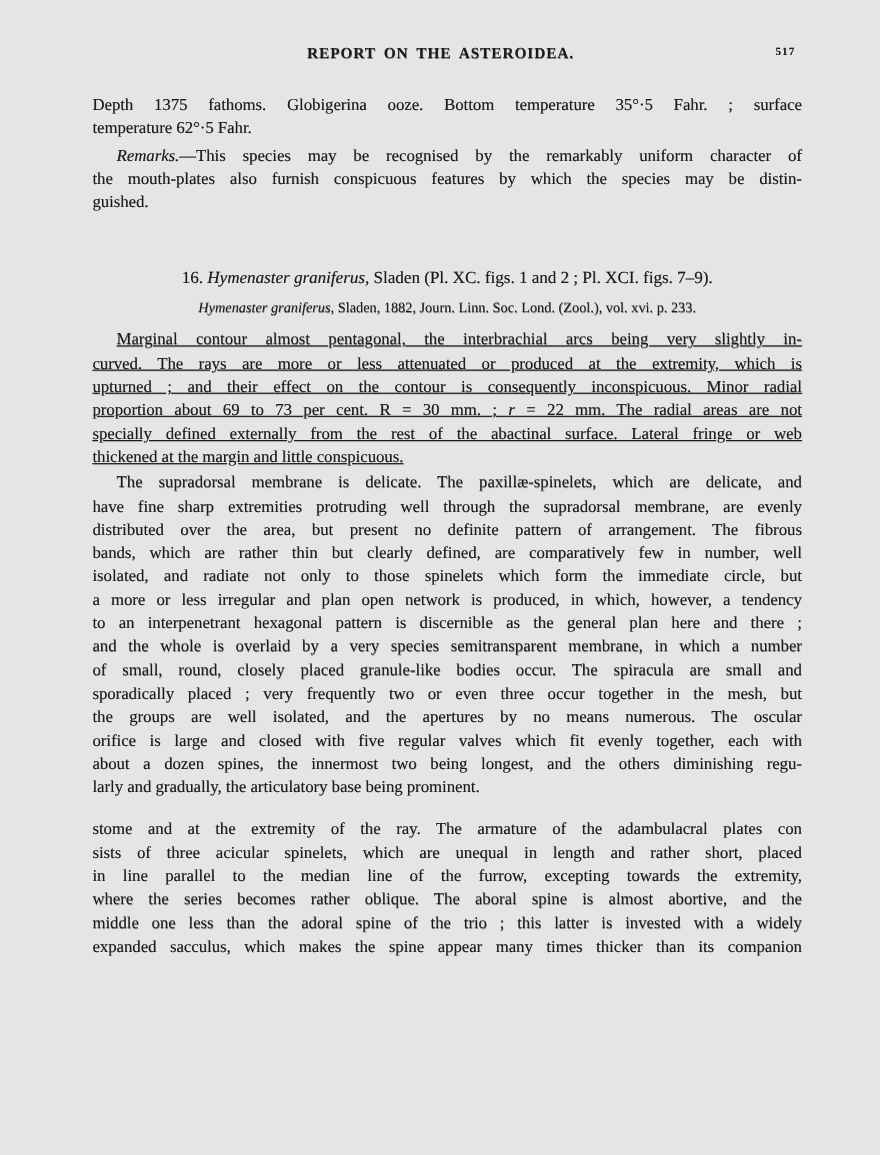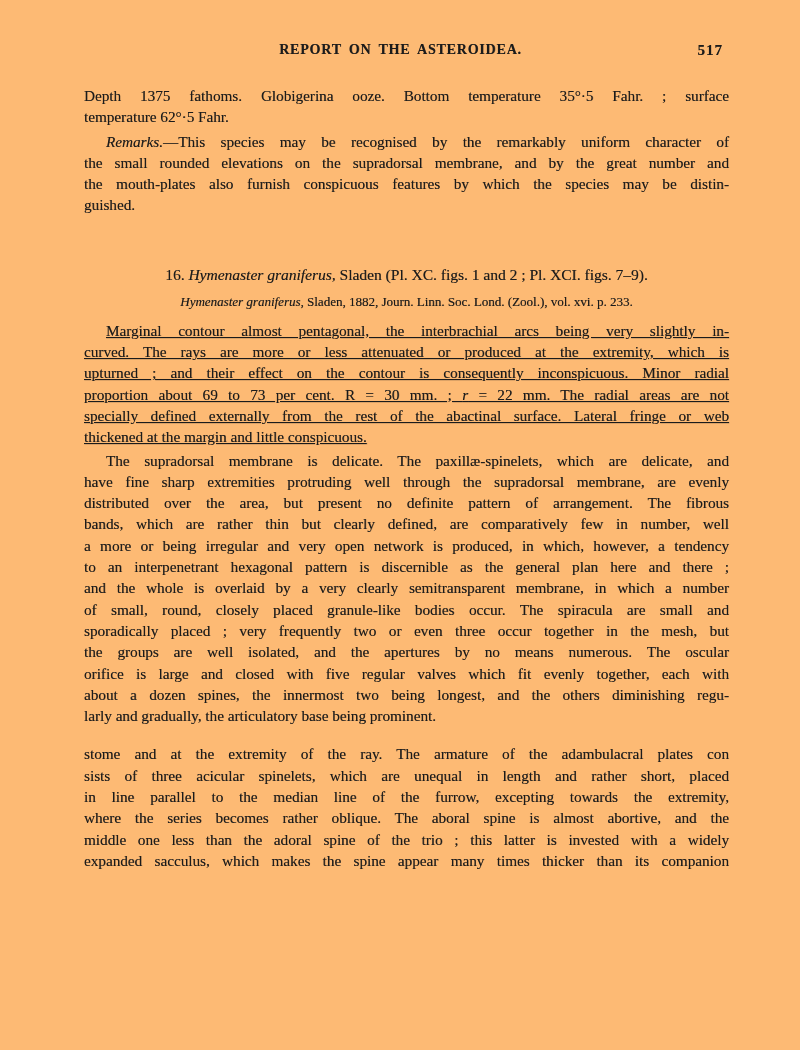--- a/index.html
+++ b/index.html
@@ -1,31 +1,31 @@
 <!DOCTYPE html>
 <html><head>
 <meta charset="utf-8">
 <style>
   html,body{margin:0;padding:0;background:#ffffff;}
   .page{
     position:relative;
     width:800px;height:1050px;
-    background:#fdba74;
+    background:#e5e5e5;
     font-family:"Liberation Serif","DejaVu Serif",serif;
     color:#1b1b1b;
     overflow:hidden;
     text-shadow:0.3px 0.3px 0.35px rgba(25,25,25,0.5);
   }
   .header{position:absolute;top:42px;left:78px;width:645px;height:22px;}
   .running-title{
     display:block;text-align:center;
     font-weight:bold;font-size:14px;letter-spacing:0.8px;
     word-spacing:3px;
   }
-  .page-number{position:absolute;right:0;top:0;font-size:15px;font-weight:bold;letter-spacing:1px;}
+  .page-number{position:absolute;right:0;top:0;font-size:10px;font-weight:bold;letter-spacing:1px;}
   .content{position:absolute;top:85px;left:84px;width:645px;}
   .block{margin:0;}
   .line{
     font-size:15.2px;line-height:21.3px;
     text-align:justify;text-align-last:justify;
   }
   .line.last{text-align-last:left;}
   .line.indent{text-indent:22px;}
   .heading{font-size:15.5px;line-height:22px;text-align:center;margin-top:48px;}
   .citation{font-size:13px;line-height:18px;text-align:center;margin-top:7px;}
@@ -43,42 +43,42 @@
     <span class="running-title">REPORT ON THE ASTEROIDEA.</span>
     <span class="page-number">517</span>
   </div>
   <div class="content" id="content">
       <div class="block blk-depth-paragraph">
         <div class="line"><span>Depth 1375 fathoms.  Globigerina ooze.  Bottom temperature 35°·5 Fahr. ; surface</span></div>
         <div class="line last"><span>temperature 62°·5 Fahr.</span></div>
       </div>
       <div class="block blk-remarks-paragraph">
         <div class="line indent"><i>Remarks.</i><span>—This species may be recognised by the remarkably uniform character of</span></div>
-        <div class="line"><span>the small rounded elevations on the supradorsal membrane, and by the great number and</span></div>
         <div class="line"><span>the mouth-plates also furnish conspicuous features by which the species may be distin-</span></div>
         <div class="line last"><span>guished.</span></div>
       </div>
       <div class="block blk-species-heading heading"><span>16.  </span><i>Hymenaster graniferus,</i><span> Sladen (Pl. XC. figs. 1 and 2 ; Pl. XCI. figs. 7–9).</span></div>
       <div class="block blk-synonymy-citation citation"><i>Hymenaster graniferus,</i><span> Sladen, 1882, Journ. Linn. Soc. Lond. (Zool.), vol. xvi. p. 233.</span></div>
       <div class="block blk-contour-paragraph">
         <div class="line indent"><span>Marginal contour almost pentagonal, the interbrachial arcs being very slightly in-</span></div>
         <div class="line"><span>curved.  The rays are more or less attenuated or produced at the extremity, which is</span></div>
         <div class="line"><span>upturned ; and their effect on the contour is consequently inconspicuous.  Minor radial</span></div>
         <div class="line"><span>proportion about 69 to 73 per cent.  R = 30 mm. ; </span><i>r</i><span> = 22 mm.  The radial areas are not</span></div>
         <div class="line"><span>specially defined externally from the rest of the abactinal surface.  Lateral fringe or web</span></div>
         <div class="line last"><span>thickened at the margin and little conspicuous.</span></div>
       </div>
       <div class="block blk-membrane-paragraph">
         <div class="line indent"><span>The supradorsal membrane is delicate.  The paxillæ-spinelets, which are delicate, and</span></div>
         <div class="line"><span>have fine sharp extremities protruding well through the supradorsal membrane, are evenly</span></div>
         <div class="line"><span>distributed over the area, but present no definite pattern of arrangement.  The fibrous</span></div>
         <div class="line"><span>bands, which are rather thin but clearly defined, are comparatively few in number, well</span></div>
-        <div class="line"><span>a more or being irregular and very open network is produced, in which, however, a tendency</span></div>
+        <div class="line"><span>isolated, and radiate not only to those spinelets which form the immediate circle, but</span></div>
+        <div class="line"><span>a more or less irregular and plan open network is produced, in which, however, a tendency</span></div>
         <div class="line"><span>to an interpenetrant hexagonal pattern is discernible as the general plan here and there ;</span></div>
-        <div class="line"><span>and the whole is overlaid by a very clearly semitransparent membrane, in which a number</span></div>
+        <div class="line"><span>and the whole is overlaid by a very species semitransparent membrane, in which a number</span></div>
         <div class="line"><span>of small, round, closely placed granule-like bodies occur.  The spiracula are small and</span></div>
         <div class="line"><span>sporadically placed ; very frequently two or even three occur together in the mesh, but</span></div>
         <div class="line"><span>the groups are well isolated, and the apertures by no means numerous.  The oscular</span></div>
         <div class="line"><span>orifice is large and closed with five regular valves which fit evenly together, each with</span></div>
         <div class="line"><span>about a dozen spines, the innermost two being longest, and the others diminishing regu-</span></div>
         <div class="line last"><span>larly and gradually, the articulatory base being prominent.</span></div>
       </div>
       <div class="block blk-furrows-paragraph">
         <div class="line"><span>stome and at the extremity of the ray.  The armature of the adambulacral plates con</span></div>
         <div class="line"><span>sists of three acicular spinelets, which are unequal in length and rather short, placed</span></div>

